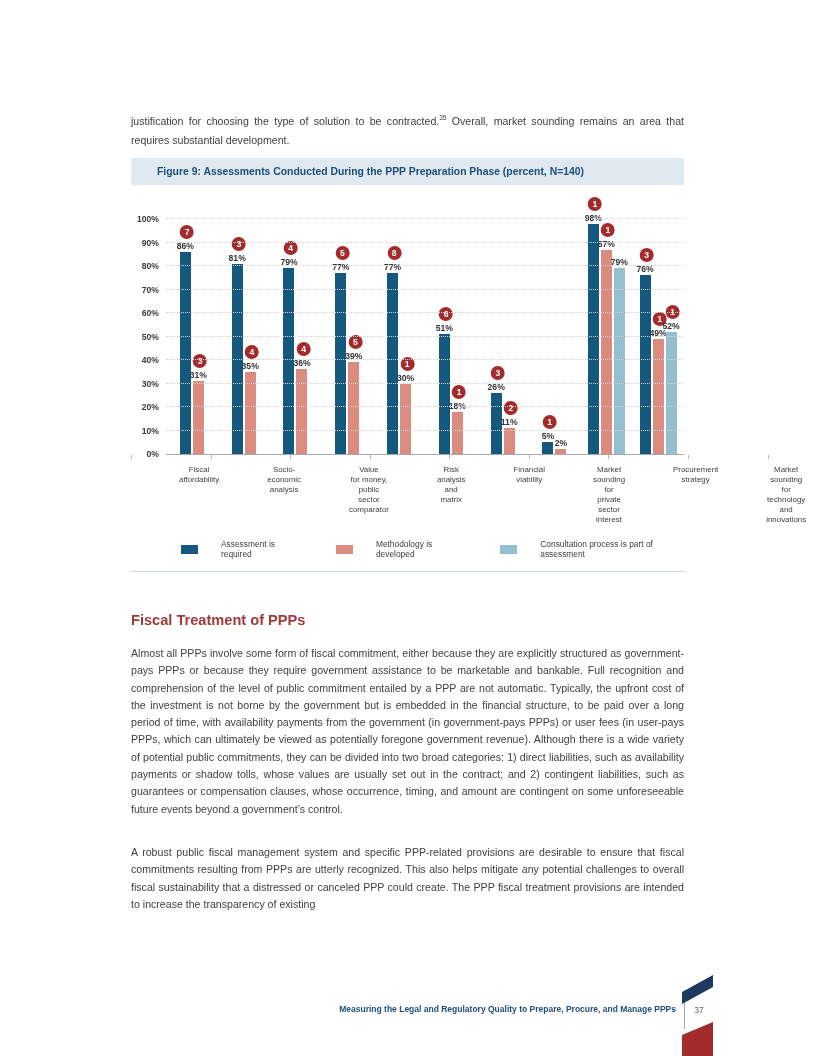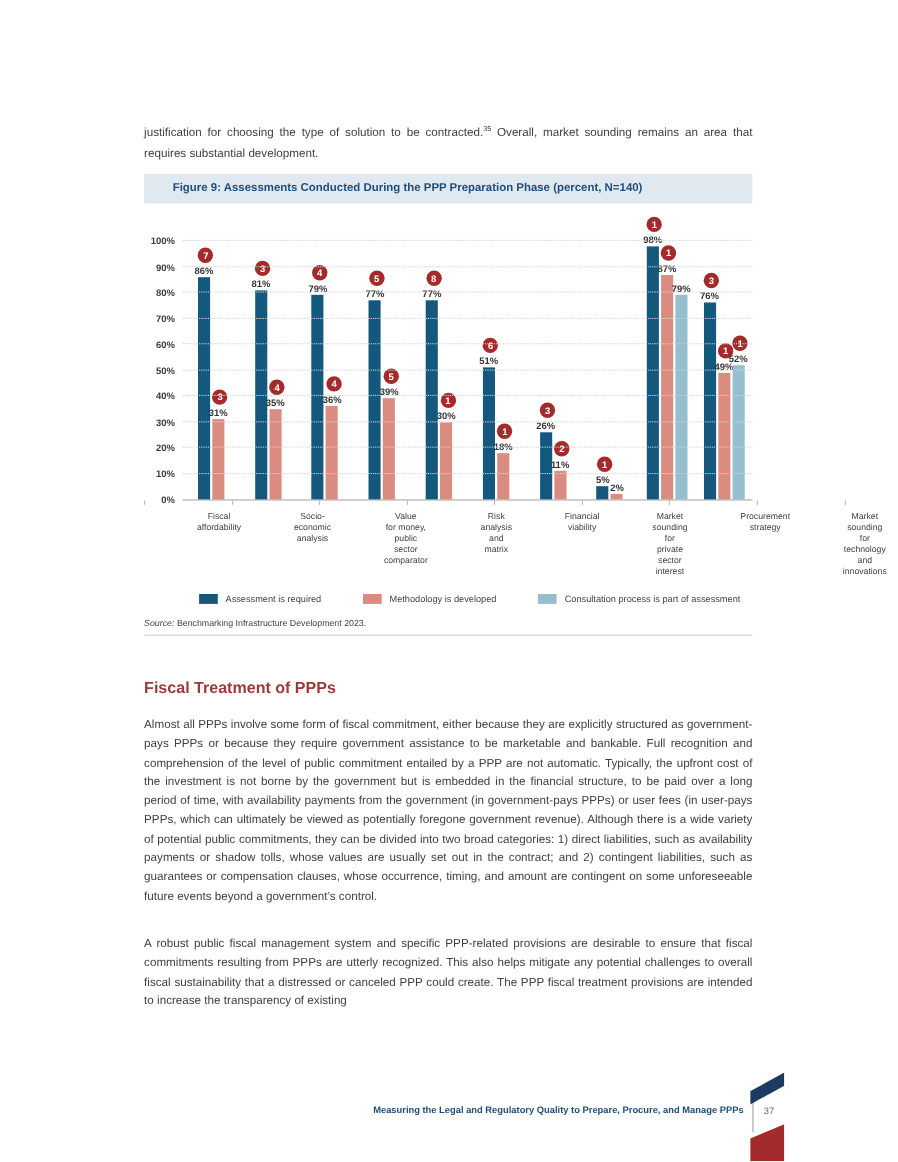--- a/index.html
+++ b/index.html
@@ -36,21 +36,21 @@
   .below{display:flex;}
   .below-spacer{width:35px;}
   .below-main{flex:1;}
   .ticks{display:flex;height:4px;border-left:1px solid #b9b9b9;}
   .tickcell{flex:1;border-right:1px solid #b9b9b9;}
   .xlabels{display:flex;margin-top:6px;}
   .xlab{flex:1;text-align:center;font-size:7.9px;line-height:10px;color:var(--body-text);margin-left:48px;}
 
   .legend{margin:14px 0 0 38px;font-size:8.4px;color:var(--body-text);}
   .lgd-row{display:flex;align-items:center;gap:26px;}
-  .lgd-item{display:flex;align-items:center;gap:7px;padding-left:12px;}
+  .lgd-item{display:flex;align-items:center;gap:23px;padding-left:12px;}
   .lgd-swatch{width:17px;height:9px;display:inline-block;flex:none;}
   .lgd-row2{margin-top:8px;display:flex;align-items:center;gap:7px;}
   .lgd-circle{width:13px;height:13px;border-radius:50%;display:inline-block;flex:none;margin-left:2px;}
 
   .fig-notes{margin-top:12px;font-size:8px;line-height:11px;color:var(--body-text);}
   .fig-notes .lbl{font-style:italic;}
   .fig-rule{margin-top:5px;border-bottom:1px solid #c9d5dd;}
 
   .section-heading{margin-top:40px;font-size:14.6px;font-weight:bold;color:var(--heading-red);}
 
@@ -288,21 +288,20 @@
             <div class="lgd-text">Methodology is developed</div>
           </div>
           <div class="lgd-item">
             <div class="lgd-swatch" style="background: rgb(149, 191, 207);"></div>
             <div class="lgd-text">Consultation process is part of assessment</div>
           </div>
         </div>
     </div>
 
     <div class="fig-notes">
-      <div><span class="lbl">Source:</span><span> Benchmarking Infrastructure Development 2023.</span></div>
     </div>
     <div class="fig-rule"></div>
 
     <h2 class="section-heading">Fiscal Treatment of PPPs</h2>
 
     <p class="para">Almost all PPPs involve some form of fiscal commitment, either because they are explicitly structured as government-pays PPPs or because they require government assistance to be marketable and bankable. Full recognition and comprehension of the level of public commitment entailed by a PPP are not automatic. Typically, the upfront cost of the investment is not borne by the government but is embedded in the financial structure, to be paid over a long period of time, with availability payments from the government (in government-pays PPPs) or user fees (in user-pays PPPs, which can ultimately be viewed as potentially foregone government revenue). Although there is a wide variety of potential public commitments, they can be divided into two broad categories: 1) direct liabilities, such as availability payments or shadow tolls, whose values are usually set out in the contract; and 2) contingent liabilities, such as guarantees or compensation clauses, whose occurrence, timing, and amount are contingent on some unforeseeable future events beyond a government’s control.</p>
     <p class="para second">A robust public fiscal management system and specific PPP-related provisions are desirable to ensure that fiscal commitments resulting from PPPs are utterly recognized. This also helps mitigate any potential challenges to overall fiscal sustainability that a distressed or canceled PPP could create. The PPP fiscal treatment provisions are intended to increase the transparency of existing</p>
   </div>
 
   <div class="page-footer">

